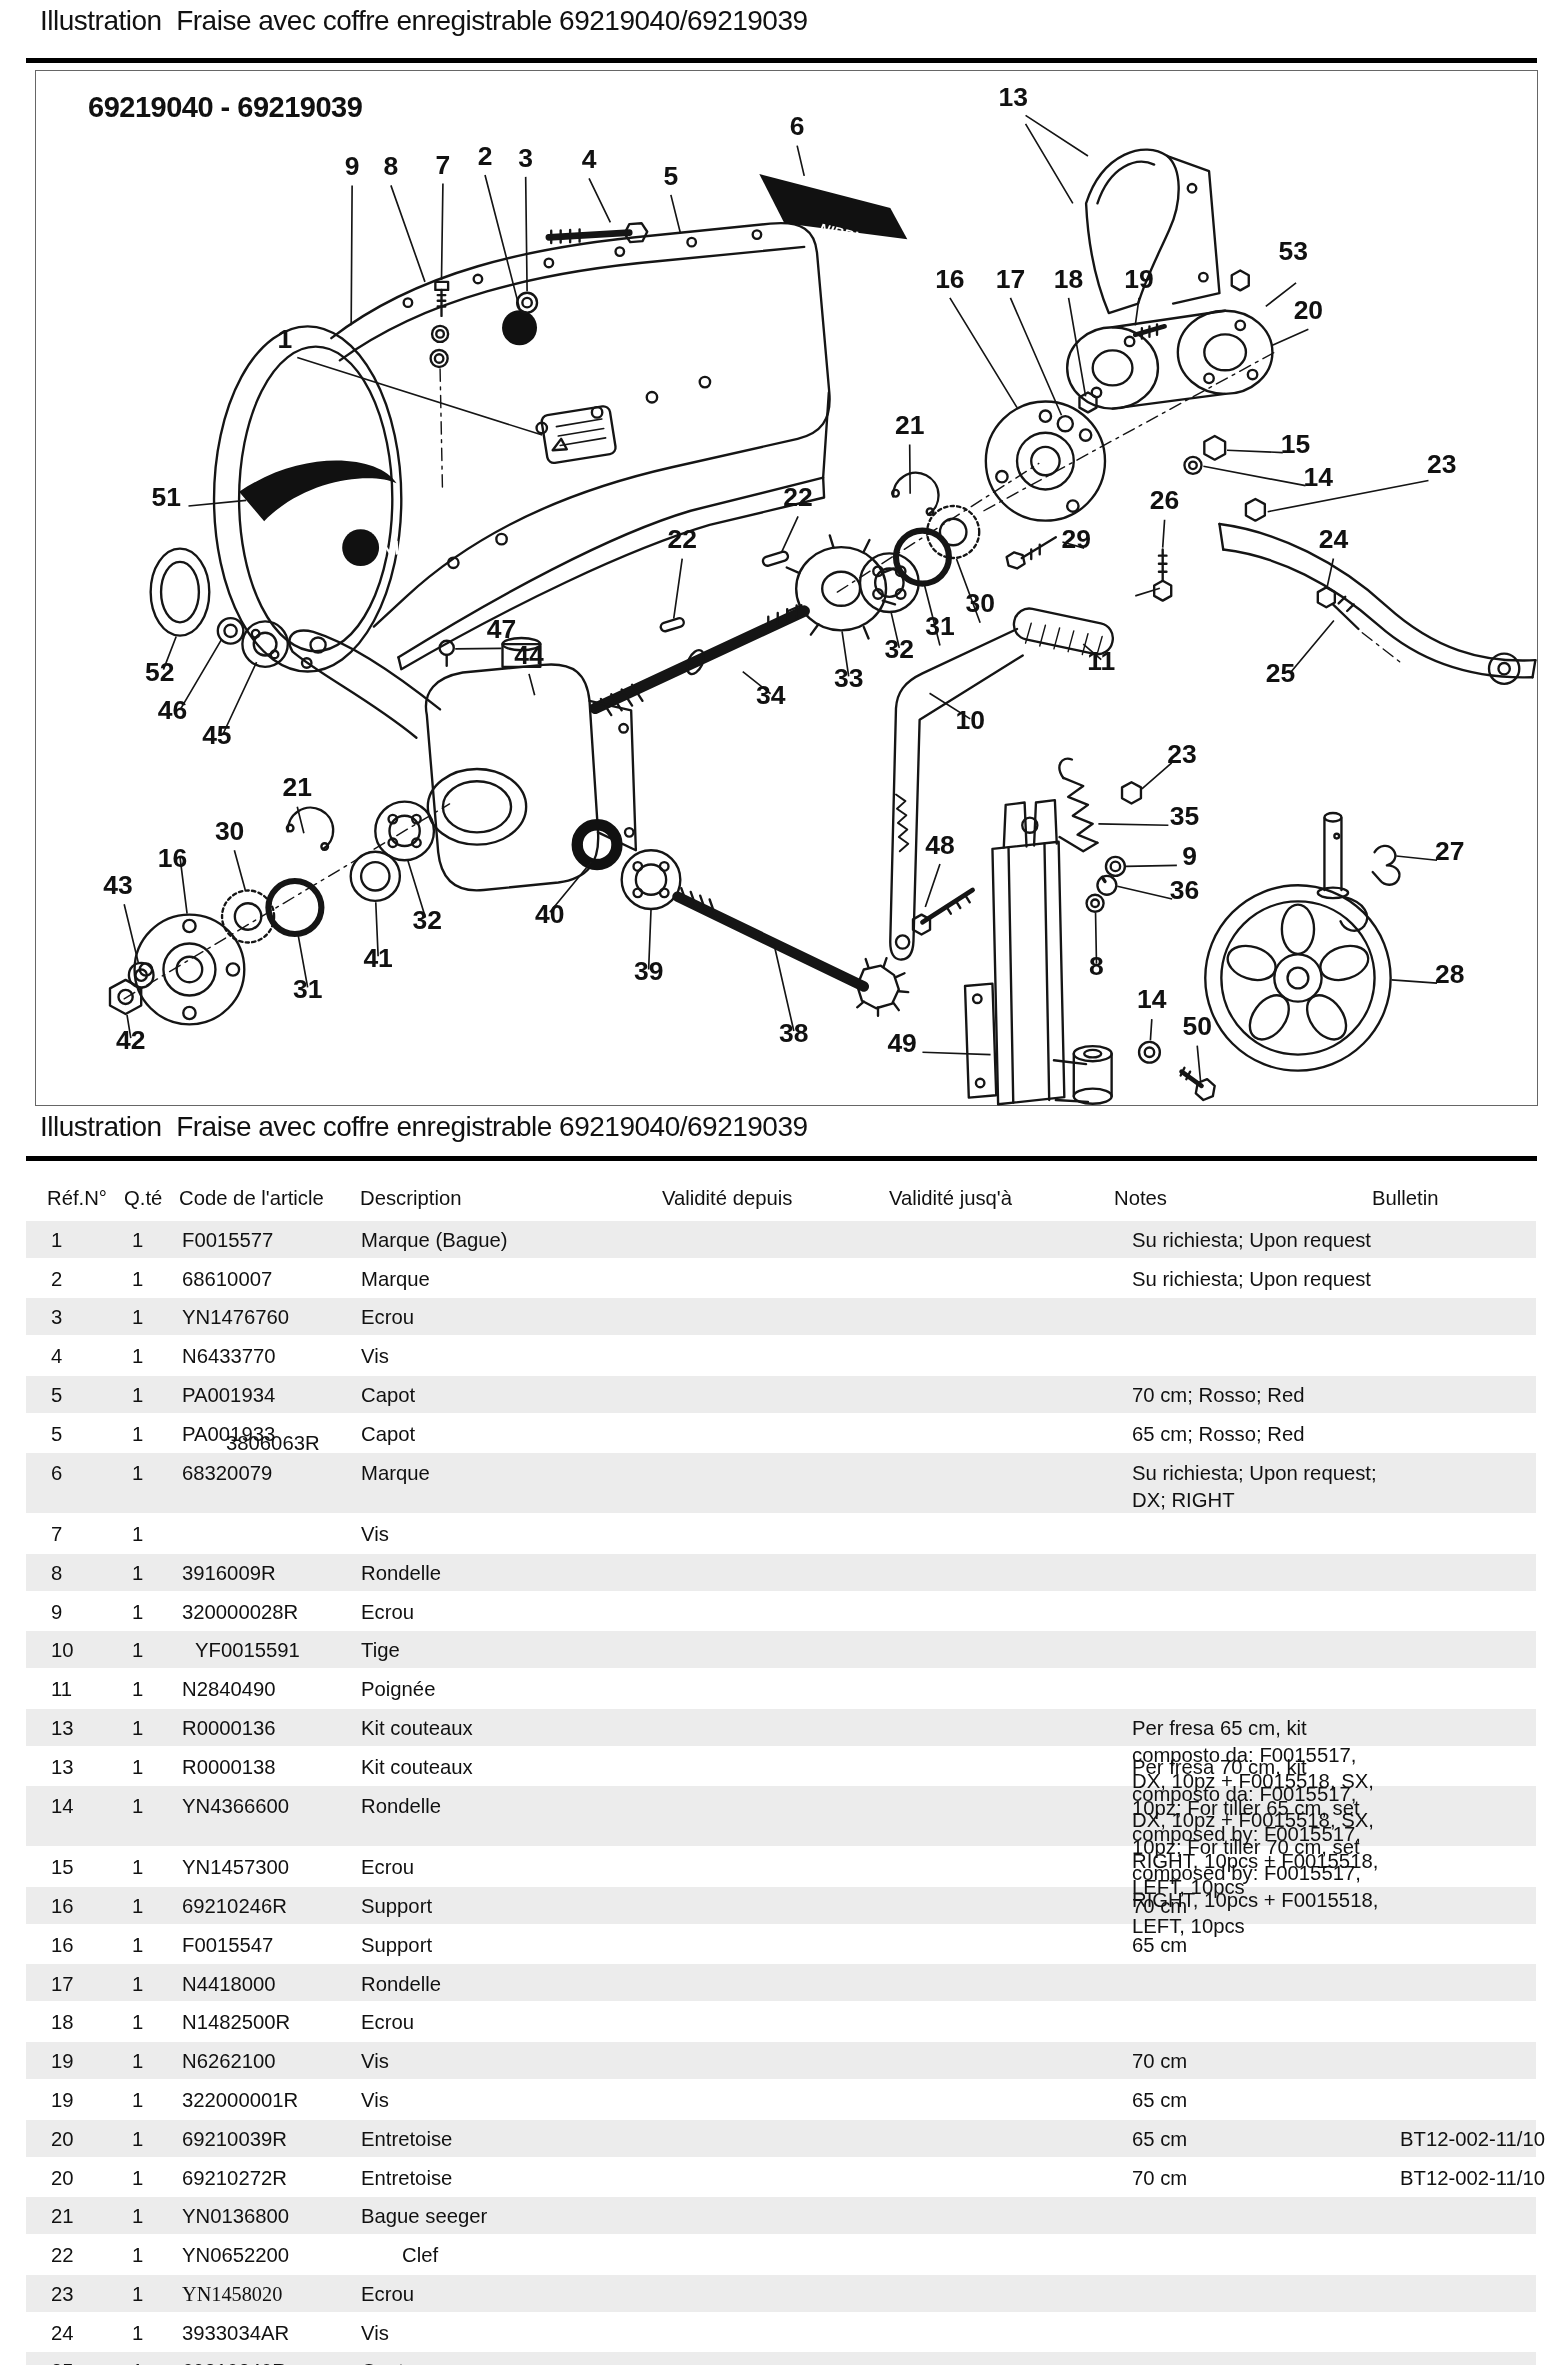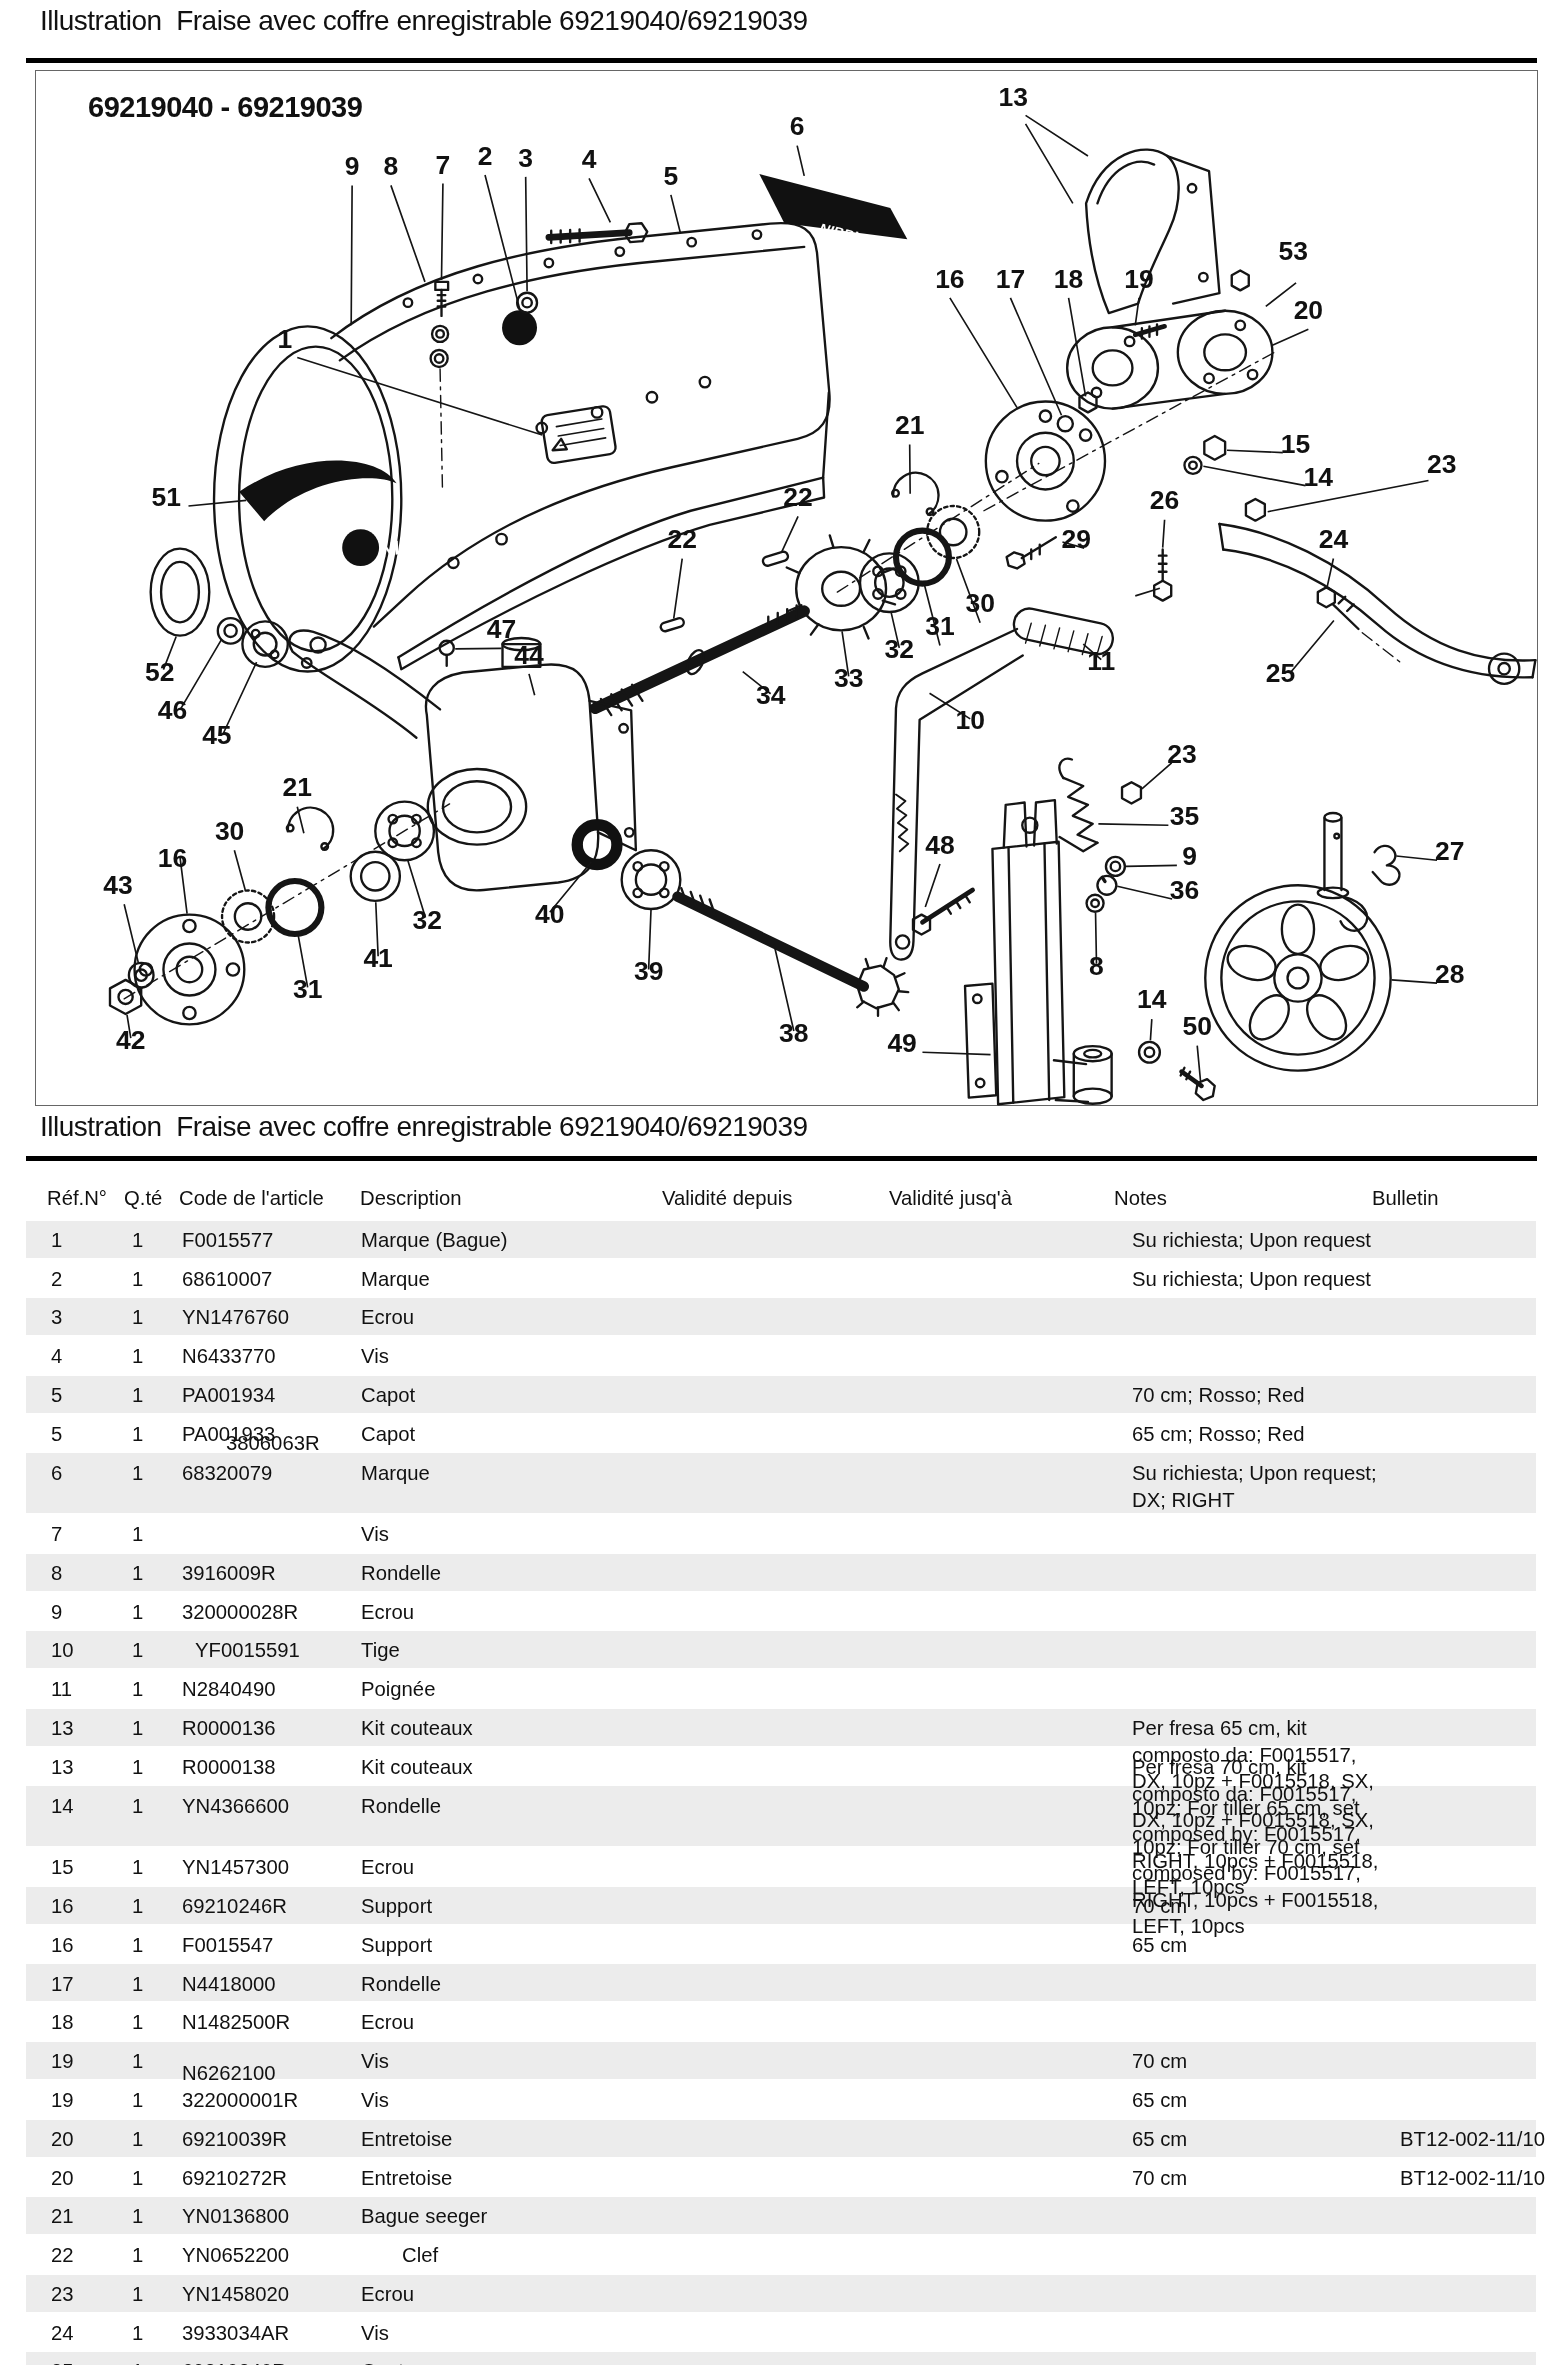--- a/index.html
+++ b/index.html
@@ -489,21 +489,21 @@
       <div class="cell" style="left: 132px; top: 1971px;">1</div>
       <div class="cell" style="left: 182px; top: 1971px;">N4418000</div>
       <div class="cell" style="left: 361px; top: 1971px;">Rondelle</div>
       <div class="cell" style="left: 51px; top: 2009px;">18</div>
       <div class="cell" style="left: 132px; top: 2009px;">1</div>
       <div class="cell" style="left: 182px; top: 2009px;">N1482500R</div>
       <div class="cell" style="left: 361px; top: 2009px;">Ecrou</div>
       <div class="rowbg" style="top: 2042px; height: 37px;"></div>
       <div class="cell" style="left: 51px; top: 2048px;">19</div>
       <div class="cell" style="left: 132px; top: 2048px;">1</div>
-      <div class="cell" style="left: 182px; top: 2048px; margin-top: 12px;">N6262100</div>
+      <div class="cell" style="left: 182px; top: 2048px;">N6262100</div>
       <div class="cell" style="left: 361px; top: 2048px;">Vis</div>
       <div class="cell" style="left: 1132px; top: 2048px;">70 cm</div>
       <div class="cell" style="left: 51px; top: 2087px;">19</div>
       <div class="cell" style="left: 132px; top: 2087px;">1</div>
       <div class="cell" style="left: 182px; top: 2087px;">322000001R</div>
       <div class="cell" style="left: 361px; top: 2087px;">Vis</div>
       <div class="cell" style="left: 1132px; top: 2087px;">65 cm</div>
       <div class="rowbg" style="top: 2120px; height: 37px;"></div>
       <div class="cell" style="left: 51px; top: 2126px;">20</div>
       <div class="cell" style="left: 132px; top: 2126px;">1</div>
@@ -522,21 +522,21 @@
       <div class="cell" style="left: 132px; top: 2203px;">1</div>
       <div class="cell" style="left: 182px; top: 2203px;">YN0136800</div>
       <div class="cell" style="left: 361px; top: 2203px;">Bague seeger</div>
       <div class="cell" style="left: 51px; top: 2242px;">22</div>
       <div class="cell" style="left: 132px; top: 2242px;">1</div>
       <div class="cell" style="left: 182px; top: 2242px;">YN0652200</div>
       <div class="cell" style="left: 361px; top: 2242px; margin-left: 41px;">Clef</div>
       <div class="rowbg" style="top: 2275px; height: 37px;"></div>
       <div class="cell" style="left: 51px; top: 2281px;">23</div>
       <div class="cell" style="left: 132px; top: 2281px;">1</div>
-      <div class="cell" style="left: 182px; top: 2281px;">YN1458020</div>
+      <div class="cell" style="left: 182px; top: 2281px; font-family: Liberation Serif, serif;">YN1458020</div>
       <div class="cell" style="left: 361px; top: 2281px;">Ecrou</div>
       <div class="cell" style="left: 51px; top: 2320px;">24</div>
       <div class="cell" style="left: 132px; top: 2320px;">1</div>
       <div class="cell" style="left: 182px; top: 2320px;">3933034AR</div>
       <div class="cell" style="left: 361px; top: 2320px;">Vis</div>
       <div class="rowbg" style="top: 2352px; height: 37px;"></div>
       <div class="cell" style="left: 51px; top: 2358px;">25</div>
       <div class="cell" style="left: 132px; top: 2358px;">1</div>
       <div class="cell" style="left: 182px; top: 2358px;">69210240R</div>
       <div class="cell" style="left: 361px; top: 2358px;">Couteau</div>

